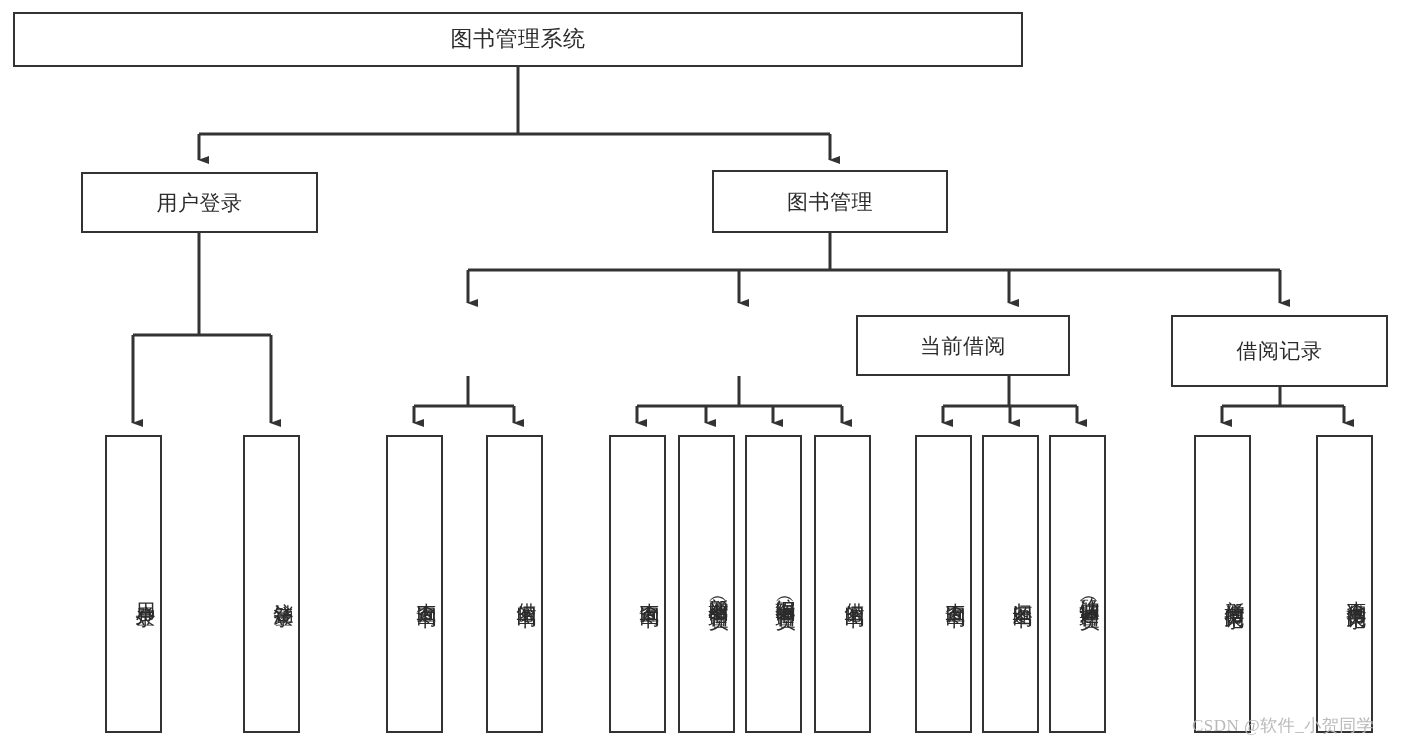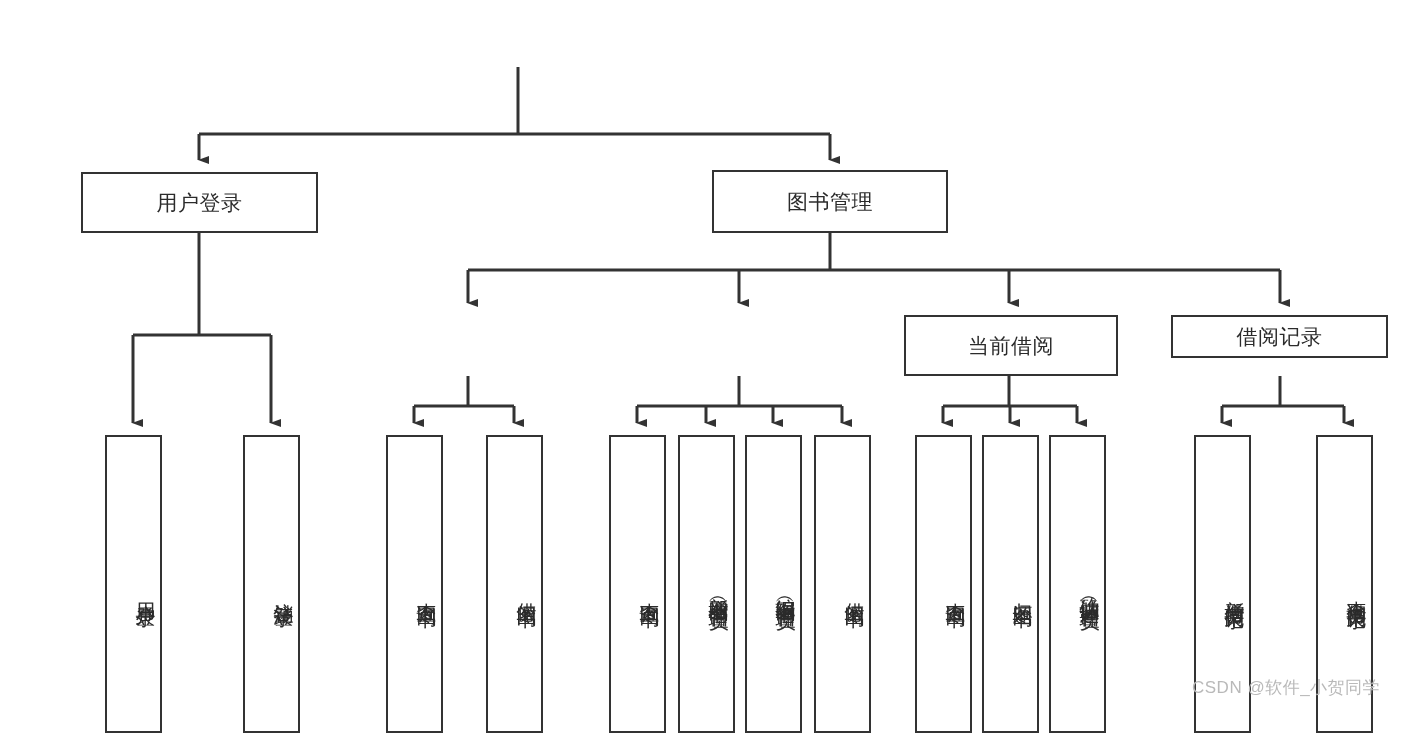--- a/index.html
+++ b/index.html
@@ -110,40 +110,41 @@
       <path d="M 1010 406 L 1010 423" marker-end="url(#arrowhead)"></path>
       <path d="M 1077 406 L 1077 423" marker-end="url(#arrowhead)"></path>
 
       <path d="M 1280 376 L 1280 406"></path>
       <path d="M 1222 406 L 1344 406"></path>
       <path d="M 1222 406 L 1222 423" marker-end="url(#arrowhead)"></path>
       <path d="M 1344 406 L 1344 423" marker-end="url(#arrowhead)"></path>
     </g>
   </svg>
 
+  <div class="node horiz root" style="left:13px; top:12px; width:1010px; height:55px;">图书管理系统</div>
 
   <div class="node horiz" style="left:81px; top:172px; width:237px; height:61px;">用户登录</div>
   <div class="node horiz" style="left:712px; top:170px; width:236px; height:63px;">图书管理</div>
 
-  <div class="node horiz" style="left:904px; top:315px; width:214px; height:61px;">当前借阅</div>
-  <div class="node horiz" style="left:1171px; top:315px; width:217px; height:43px;">借阅记录</div>
+  <div class="node horiz" style="left:856px; top:315px; width:214px; height:61px;">当前借阅</div>
+  <div class="node horiz" style="left:1171px; top:315px; width:217px; height:72px;">借阅记录</div>
 
   <div class="node vert" style="left:105px; top:435px; width:57px; height:298px;">用户登录</div>
   <div class="node vert" style="left:243px; top:435px; width:57px; height:298px;">注销登录</div>
 
   <div class="node vert" style="left:386px; top:435px; width:57px; height:298px;">查询图书</div>
   <div class="node vert" style="left:486px; top:435px; width:57px; height:298px;">借阅图书</div>
 
   <div class="node vert" style="left:609px; top:435px; width:57px; height:298px;">查询图书</div>
   <div class="node vert" style="left:678px; top:435px; width:57px; height:298px;">新增图书（管理员）</div>
   <div class="node vert" style="left:745px; top:435px; width:57px; height:298px;">编辑图书（管理员）</div>
   <div class="node vert" style="left:814px; top:435px; width:57px; height:298px;">借阅图书</div>
 
   <div class="node vert" style="left:915px; top:435px; width:57px; height:298px;">查询图书</div>
   <div class="node vert" style="left:982px; top:435px; width:57px; height:298px;">归还图书</div>
   <div class="node vert" style="left:1049px; top:435px; width:57px; height:298px;">确认归还（管理员）</div>
 
   <div class="node vert" style="left:1194px; top:435px; width:57px; height:298px;">新增借阅记录</div>
   <div class="node vert" style="left:1316px; top:435px; width:57px; height:298px;">查询借阅记录</div>
 
-  <div class="watermark" style="left:1192px; top:676px;">CSDN @软件_小贺同学</div>
+  <div class="watermark" style="left:1192px; top:714px;font-family:Liberation Serif, serif;">CSDN @软件_小贺同学</div>
 
 </div>
 
 </body></html>

